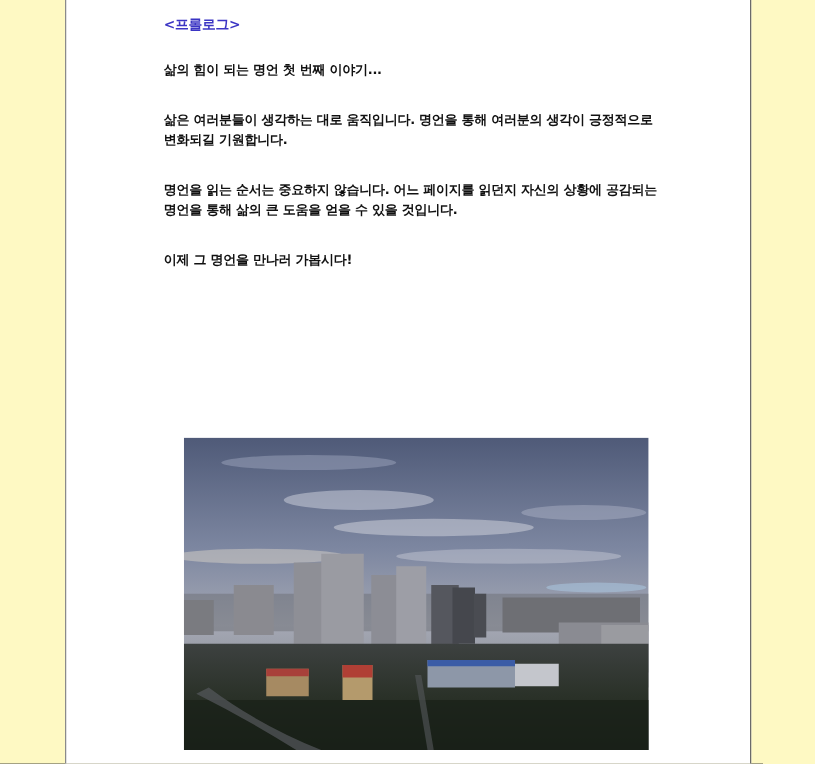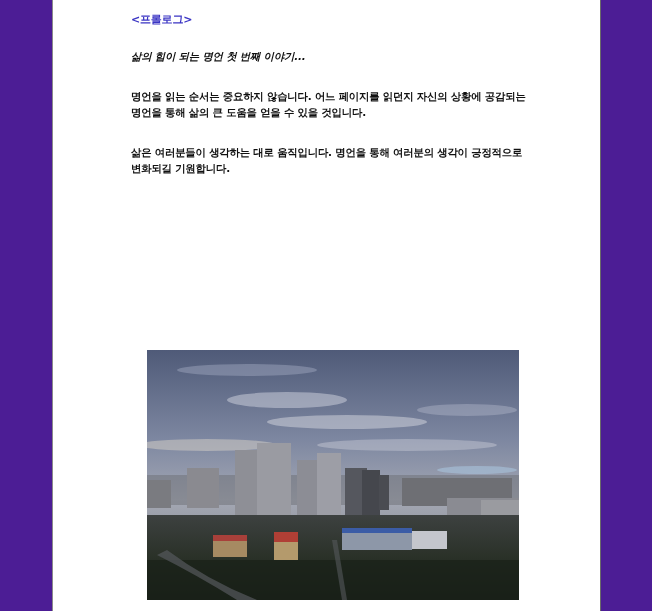--- a/index.html
+++ b/index.html
@@ -8,21 +8,21 @@
     width: 652px;
     height: 611px;
     overflow: hidden;
     background: #262626;
     font-family: "DejaVu Sans", "Liberation Sans", sans-serif;
   }
   .viewer {
     position: relative;
     width: 652px;
     height: 611px;
-    background: #4c1d95;
+    background: #fef9c3;
   }
   .page {
     position: absolute;
     left: 52px;
     top: 0;
     width: 549px;
     height: 611px;
     background: #ffffff;
     border-left: 1px solid #8a8a8a;
     border-right: 1px solid #6a6a6a;
@@ -60,23 +60,24 @@
   }
   .photo svg { display: block; }
 </style>
 </head>
 <body>
 
 <div class="viewer">
   <div class="page">
     <div class="content">
       <div class="heading">&lt;프롤로그&gt;</div>
-      <div class="para" style="font-style:italic;">삶의 힘이 되는 명언 첫 번째 이야기...</div>
+      <div class="para" style="">삶의 힘이 되는 명언 첫 번째 이야기...</div>
+      <div class="para" style="margin-bottom:24px;">삶은 여러분들이 생각하는 대로 움직입니다. 명언을 통해 여러분의 생각이 긍정적으로 변화되길 기원합니다.</div>
       <div class="para" style="margin-bottom:24px;">명언을 읽는 순서는 중요하지 않습니다. 어느 페이지를 읽던지 자신의 상황에 공감되는 명언을 통해 삶의 큰 도움을 얻을 수 있을 것입니다.</div>
-      <div class="para" style="margin-bottom:24px;">삶은 여러분들이 생각하는 대로 움직입니다. 명언을 통해 여러분의 생각이 긍정적으로 변화되길 기원합니다.</div>
+      <div class="para" style="margin-bottom:0;">이제 그 명언을 만나러 가봅시다!</div>
     </div>
 
     <div class="photo">
       <svg width="372" height="250" viewBox="0 0 372 250" xmlns="http://www.w3.org/2000/svg">
         <defs>
           <linearGradient id="sky" x1="0" y1="0" x2="0" y2="1">
             <stop offset="0" stop-color="#4f5a78"></stop>
             <stop offset="0.35" stop-color="#7c86a0"></stop>
             <stop offset="0.6" stop-color="#a4a8b4"></stop>
             <stop offset="0.8" stop-color="#8c8d96"></stop>

